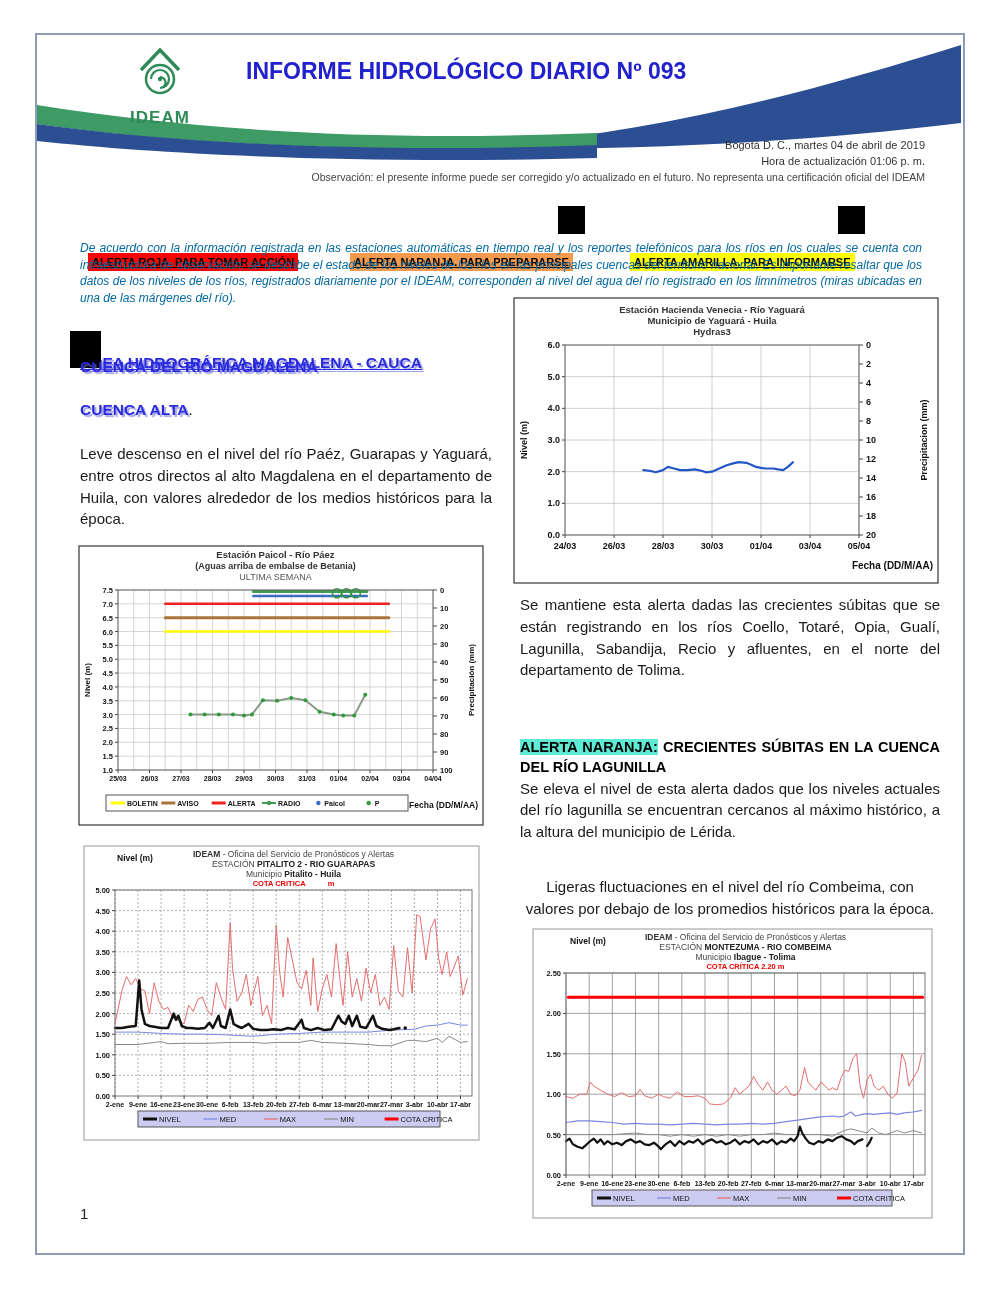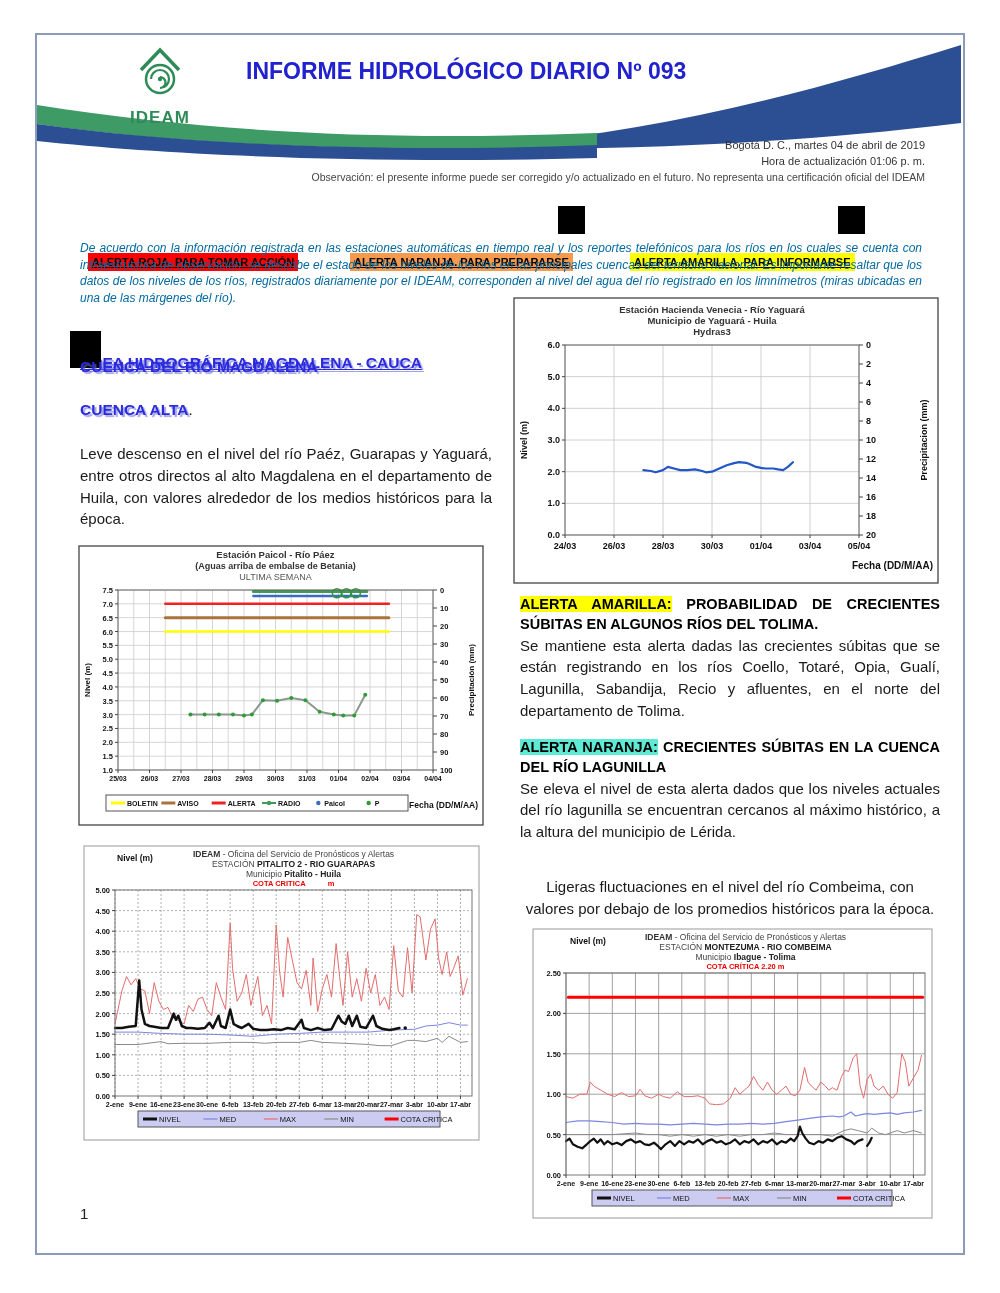--- a/index.html
+++ b/index.html
@@ -416,23 +416,20 @@
       <text x="346" y="252" font-size="9" text-anchor="middle" fill="#111" font-weight="bold">05/04</text>
       <text x="14" y="143" font-size="9" text-anchor="middle" fill="#111" font-weight="bold" transform="rotate(-90 14 143)">Nivel (m)</text>
       <text x="199" y="16" font-size="9.5" text-anchor="middle"><tspan font-weight="bold" fill="#333">Estación Hacienda Venecia - Río  Yaguará</tspan></text>
       <text x="199" y="27" font-size="9.5" text-anchor="middle"><tspan font-weight="bold" fill="#333">Municipio de Yaguará - Huila</tspan></text>
       <text x="199" y="38" font-size="9.5" text-anchor="middle"><tspan font-weight="bold" fill="#333">Hydras3</tspan></text>
       <text x="420" y="272" font-size="10" text-anchor="end" fill="#111" font-weight="bold">Fecha (DD/M/AA)</text>
     </svg>
 </div>
 
 <div class="abs" style="left:520px;top:594px;width:420px;">
-  <div class="alert-title">
-    <span class="hl-yellow">ALERTA AMARILLA:</span><span> PROBABILIDAD DE CRECIENTES SÚBITAS EN ALGUNOS RÍOS DEL TOLIMA.</span>
-  </div>
   <div class="body-text">Se mantiene esta alerta dadas las crecientes súbitas que se están registrando en los ríos Coello, Totaré, Opia, Gualí, Lagunilla, Sabandija, Recio y afluentes, en el norte del departamento de Tolima.</div>
 </div>
 
 <div class="abs" style="left:520px;top:737px;width:420px;">
   <div class="alert-title">
     <span class="hl-orange">ALERTA NARANJA:</span><span> CRECIENTES SÚBITAS EN LA CUENCA DEL RÍO LAGUNILLA</span>
   </div>
   <div class="body-text">Se eleva el nivel de esta alerta dados que los niveles actuales del río lagunilla se encuentran cercanos al máximo histórico, a la altura del municipio de Lérida.</div>
 </div>
 

